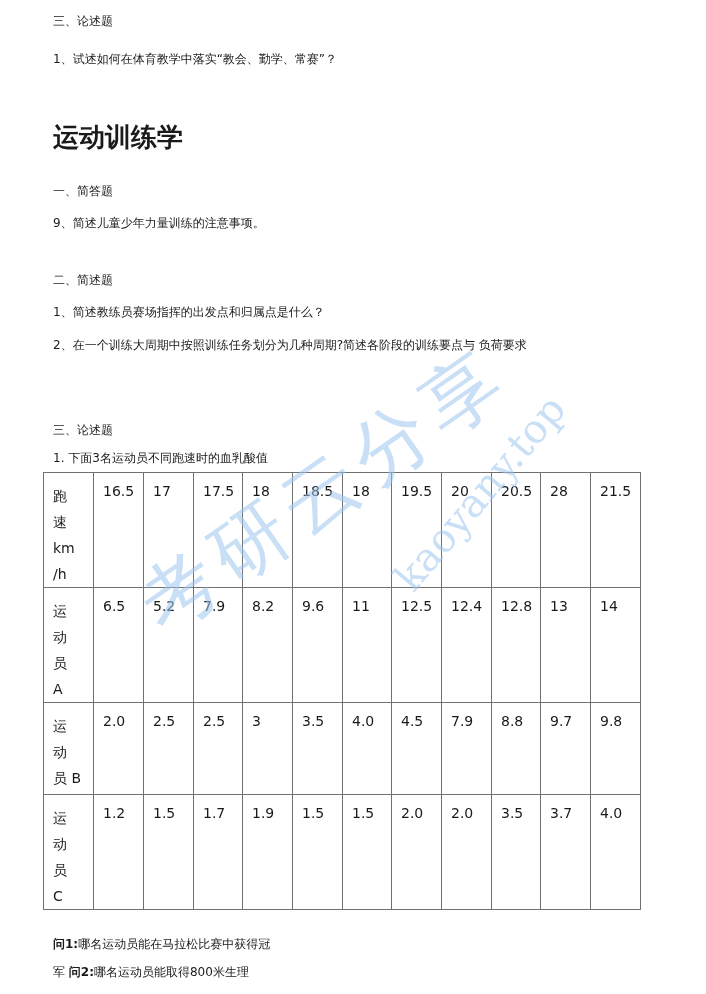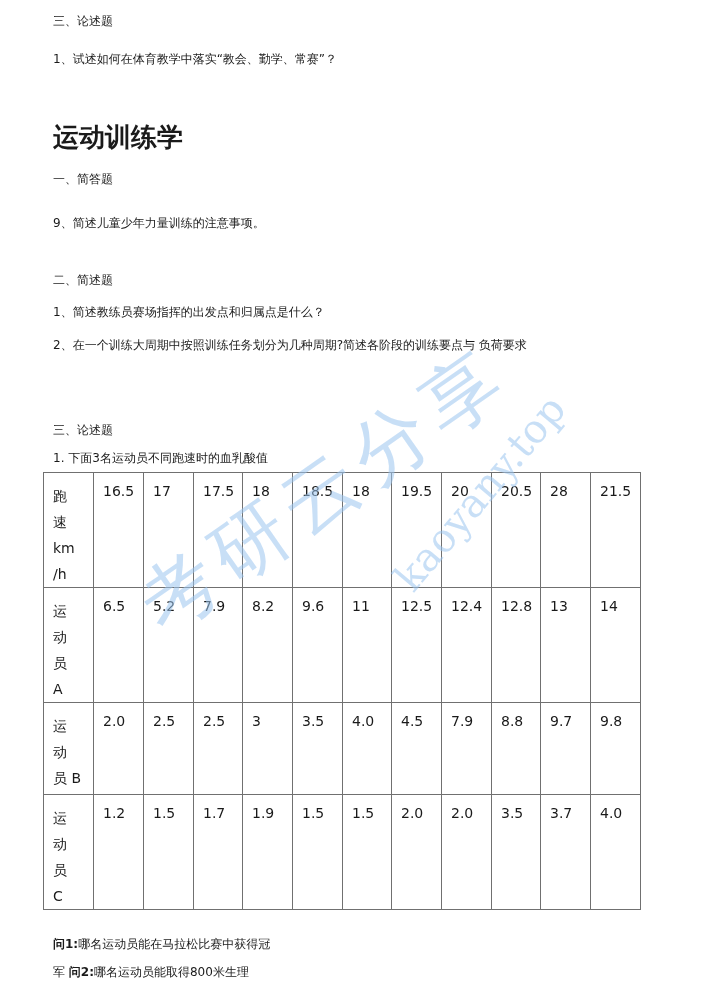--- a/index.html
+++ b/index.html
@@ -17,21 +17,21 @@
                font-family:"DejaVu Serif",serif; }
 </style>
 </head>
 <body>
 
 <div class="line" style="top:10px">三、论述题</div>
 <div class="line" style="top:48px">1、试述如何在体育教学中落实“教会、勤学、常赛”？</div>
 
 <div class="title" style="top:123px">运动训练学</div>
 
-<div class="line" style="top:168px">一、简答题</div>
+<div class="line" style="top:180px">一、简答题</div>
 <div class="line" style="top:212px">9、简述儿童少年力量训练的注意事项。</div>
 
 <div class="line" style="top:269px">二、简述题</div>
 <div class="line" style="top:301px">1、简述教练员赛场指挥的出发点和归属点是什么？</div>
 <div class="line wrap" style="top:333px">2、在一个训练大周期中按照训练任务划分为几种周期?简述各阶段的训练要点与 负荷要求</div>
 
 <div class="line" style="top:419px">三、论述题</div>
 <div class="line" style="top:447px">1. 下面3名运动员不同跑速时的血乳酸值</div>
 
 <table class="data">

